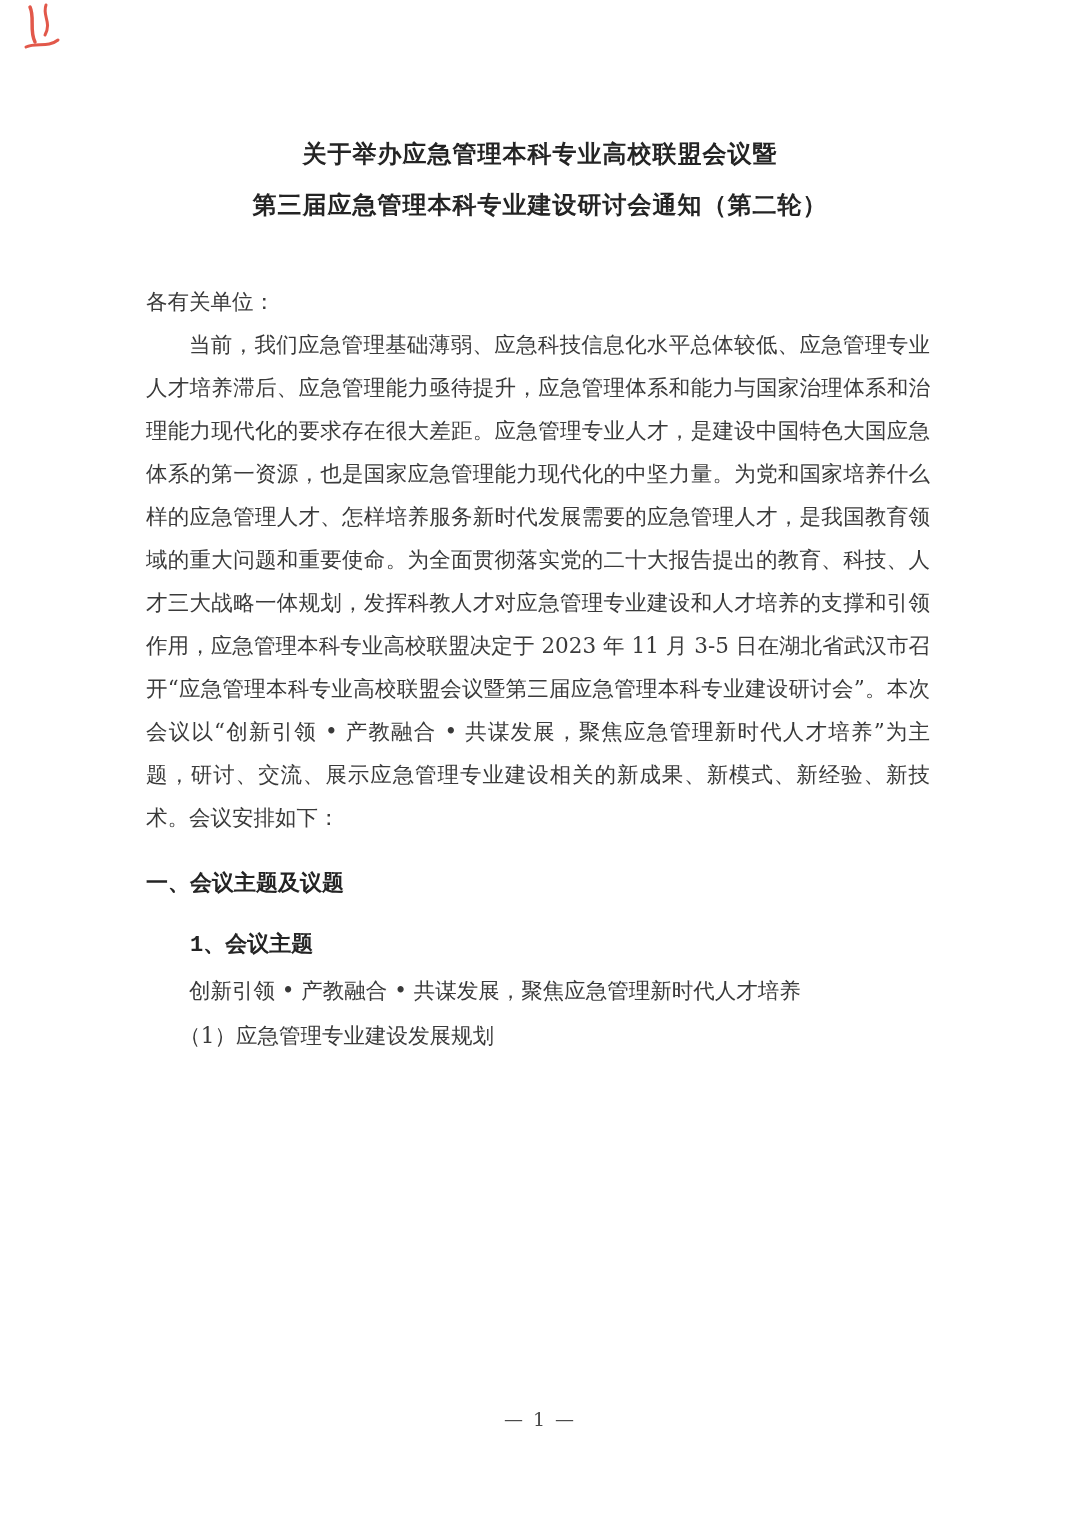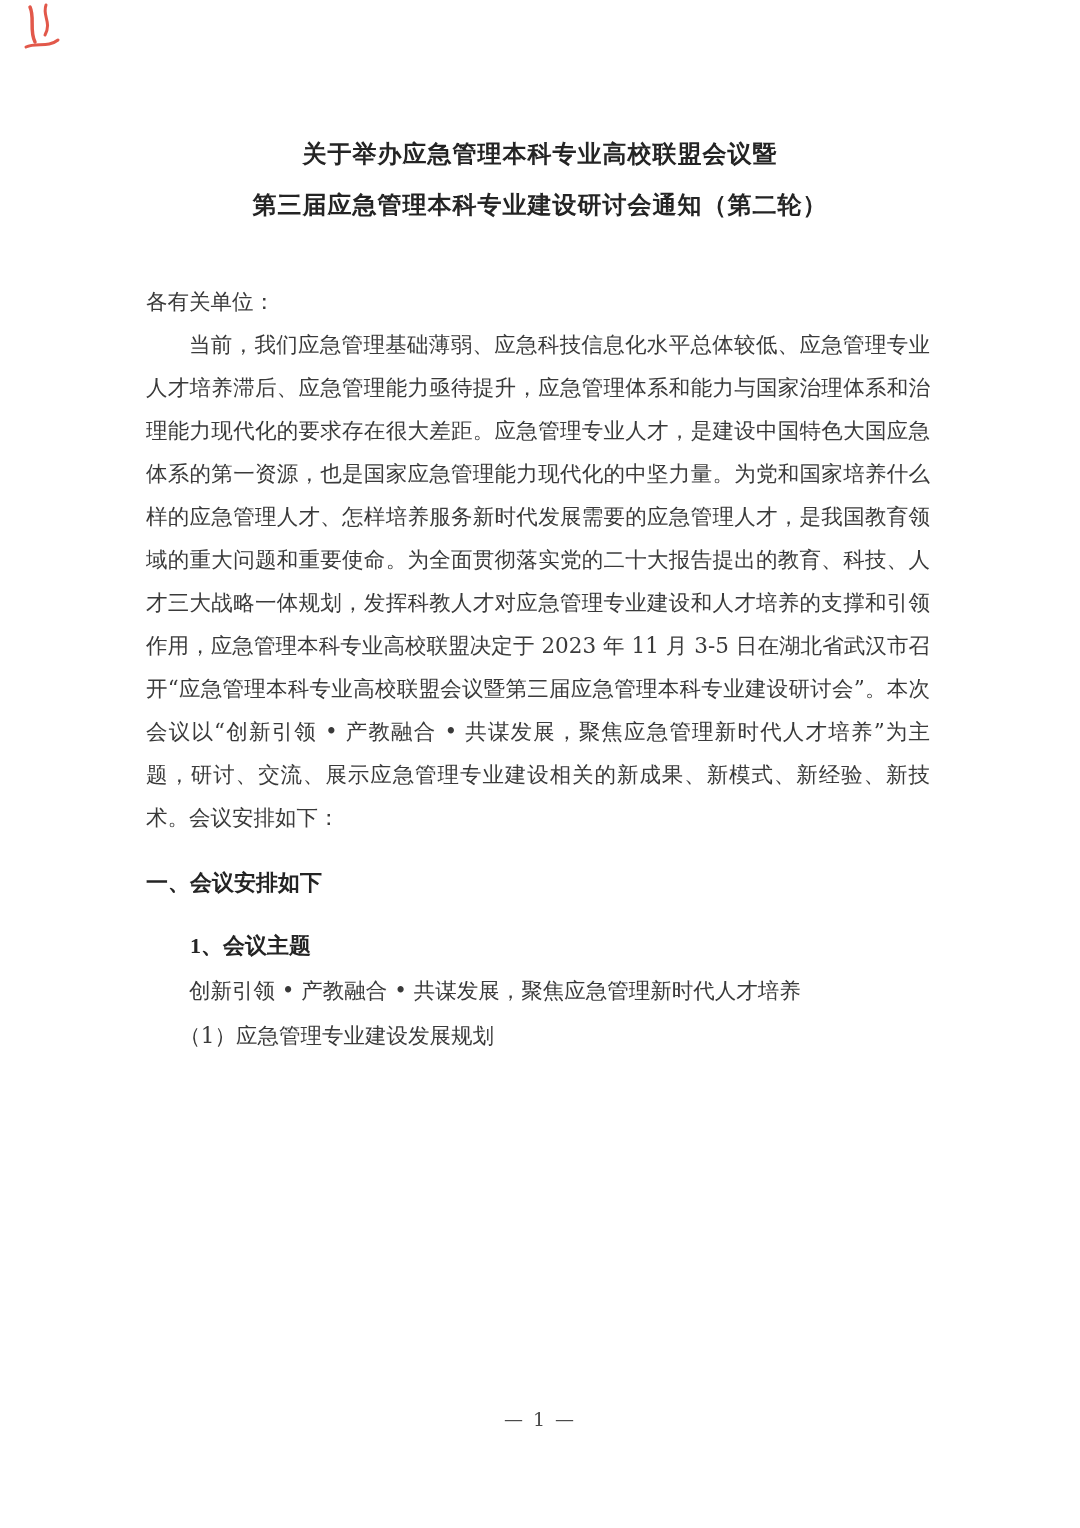--- a/index.html
+++ b/index.html
@@ -52,21 +52,21 @@
   .sec-heading {
     margin-top: 22px;
     font-family: "Liberation Sans", "DejaVu Sans", sans-serif;
     font-weight: bold;
     color: #242424;
     font-size: 22px;
   }
   .sub-heading {
     margin-top: 20px;
     padding-left: 2em;
-    font-family: Liberation Serif, serif;
+    font-family: Liberation Mono, monospace;
     font-weight: bold;
     color: #242424;
     font-size: 22px;
   }
   .sub-line {
     padding-left: 2em;
     margin-top: 2px;
   }
   .item-line {
     padding-left: 1.55em;
@@ -99,21 +99,21 @@
     <div>第三届应急管理本科专业建设研讨会通知（第二轮）</div>
   </div>
 
   <div class="content">
 
     <div class="salutation">各有关单位：</div>
 
 
     <p class="para">当前，我们应急管理基础薄弱、应急科技信息化水平总体较低、应急管理专业人才培养滞后、应急管理能力亟待提升，应急管理体系和能力与国家治理体系和治理能力现代化的要求存在很大差距。应急管理专业人才，是建设中国特色大国应急体系的第一资源，也是国家应急管理能力现代化的中坚力量。为党和国家培养什么样的应急管理人才、怎样培养服务新时代发展需要的应急管理人才，是我国教育领域的重大问题和重要使命。为全面贯彻落实党的二十大报告提出的教育、科技、人才三大战略一体规划，发挥科教人才对应急管理专业建设和人才培养的支撑和引领作用，应急管理本科专业高校联盟决定于 2023 年 11 月 3-5 日在湖北省武汉市召开“应急管理本科专业高校联盟会议暨第三届应急管理本科专业建设研讨会”。本次会议以“创新引领 • 产教融合 • 共谋发展，聚焦应急管理新时代人才培养”为主题，研讨、交流、展示应急管理专业建设相关的新成果、新模式、新经验、新技术。会议安排如下：</p>
 
-    <div class="sec-heading">一、会议安排如下</div>
+    <div class="sec-heading">一、会议主题及议题</div>
 
     <div class="sub-heading">1、会议主题</div>
     <div class="sub-line">创新引领 • 产教融合 • 共谋发展，聚焦应急管理新时代人才培养</div>
 
     <div class="item-line">（1）应急管理专业建设发展规划</div>
 
   </div>
 
   <div class="footer">— 1 —</div>
 

